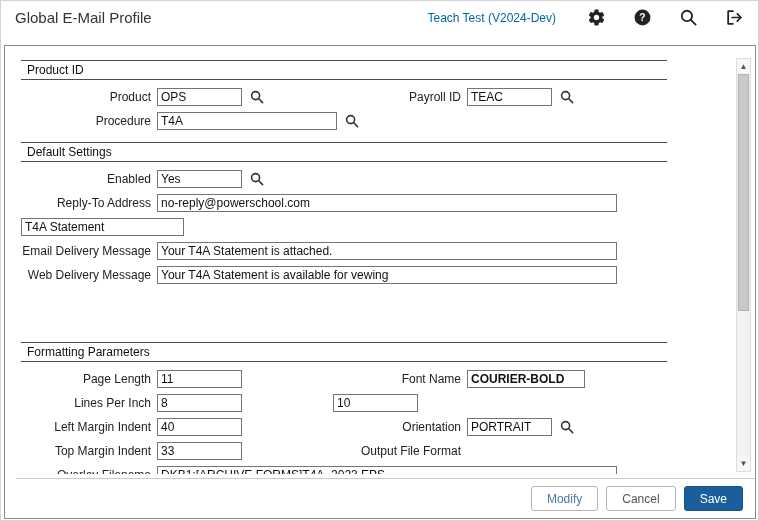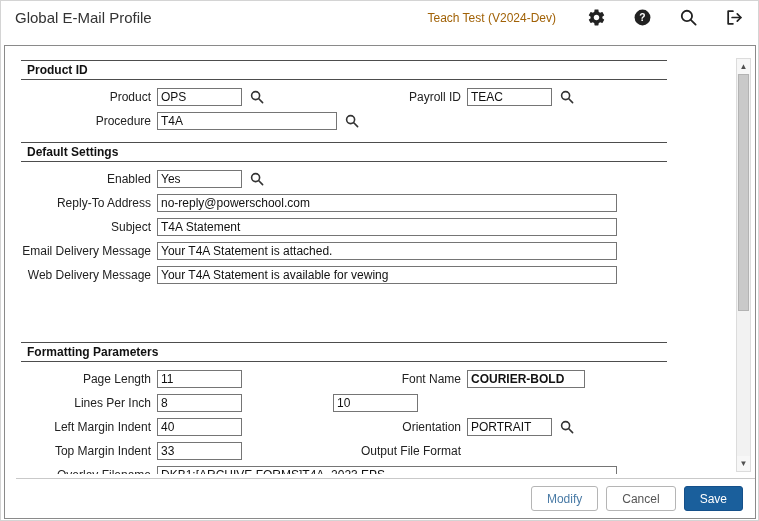--- a/index.html
+++ b/index.html
@@ -17,39 +17,39 @@
   }
   
   .header {
     height: 43px;
     display: flex; align-items: center; justify-content: space-between;
     padding: 0 14px 10px 14px;
     background: #fff;
   }
   .page-title { font-size: 15px; font-weight: 400; color: #333; }
   .header-right { display: flex; align-items: center; gap: 26px; }
-  .env-label { font-size: 12px; color: #a16207; margin-right: 4px; }
+  .env-label { font-size: 12px; color: #0369a1; margin-right: 4px; }
   .icon-btn {
     background: none; border: none; cursor: pointer;
     width: 20px; height: 20px; padding: 0;
     display: flex; align-items: center; justify-content: center;
   }
   .icon-btn svg { width: 19px; height: 19px; }
   
   .panel {
     position: absolute; top: 44px; left: 3px; right: 2px; bottom: 1px;
     border: 1px solid #8a8a8a;
     background: #fff;
   }
   .form-area {
     position: absolute; top: 8px; left: 16px; width: 646px; bottom: 44px;
     overflow: hidden;
   }
   .section-title {
-    font-size: 12px; font-weight: bold; color: #111;
+    font-size: 12px; font-weight: normal; color: #111;
     border-top: 1px solid #4d4d4d;
     border-bottom: 1px solid #4d4d4d;
     padding: 2px 6px 2px 6px;
     margin-bottom: 7px;
   }
   .section { margin-top: 12px; }
   .section:first-child { margin-top: 6px; }
   .section-formatting { margin-top: 58px; }
   .row {
     display: grid;
@@ -220,21 +220,20 @@
         </div>
 
         <div class="row-wide">
           <label class="flabel">Reply-To Address</label>
           <div class="field">
             <input class="w-lg" value="no-reply@powerschool.com" style="">
           </div>
         </div>
 
         <div class="row-wide">
-          <label class="flabel">Subject</label>
           <div class="field">
             <input class="w-lg" value="T4A Statement" style="">
           </div>
         </div>
 
         <div class="row-wide">
           <label class="flabel">Email Delivery Message</label>
           <div class="field">
             <input class="w-lg" value="Your T4A Statement is attached." style="">
           </div>

